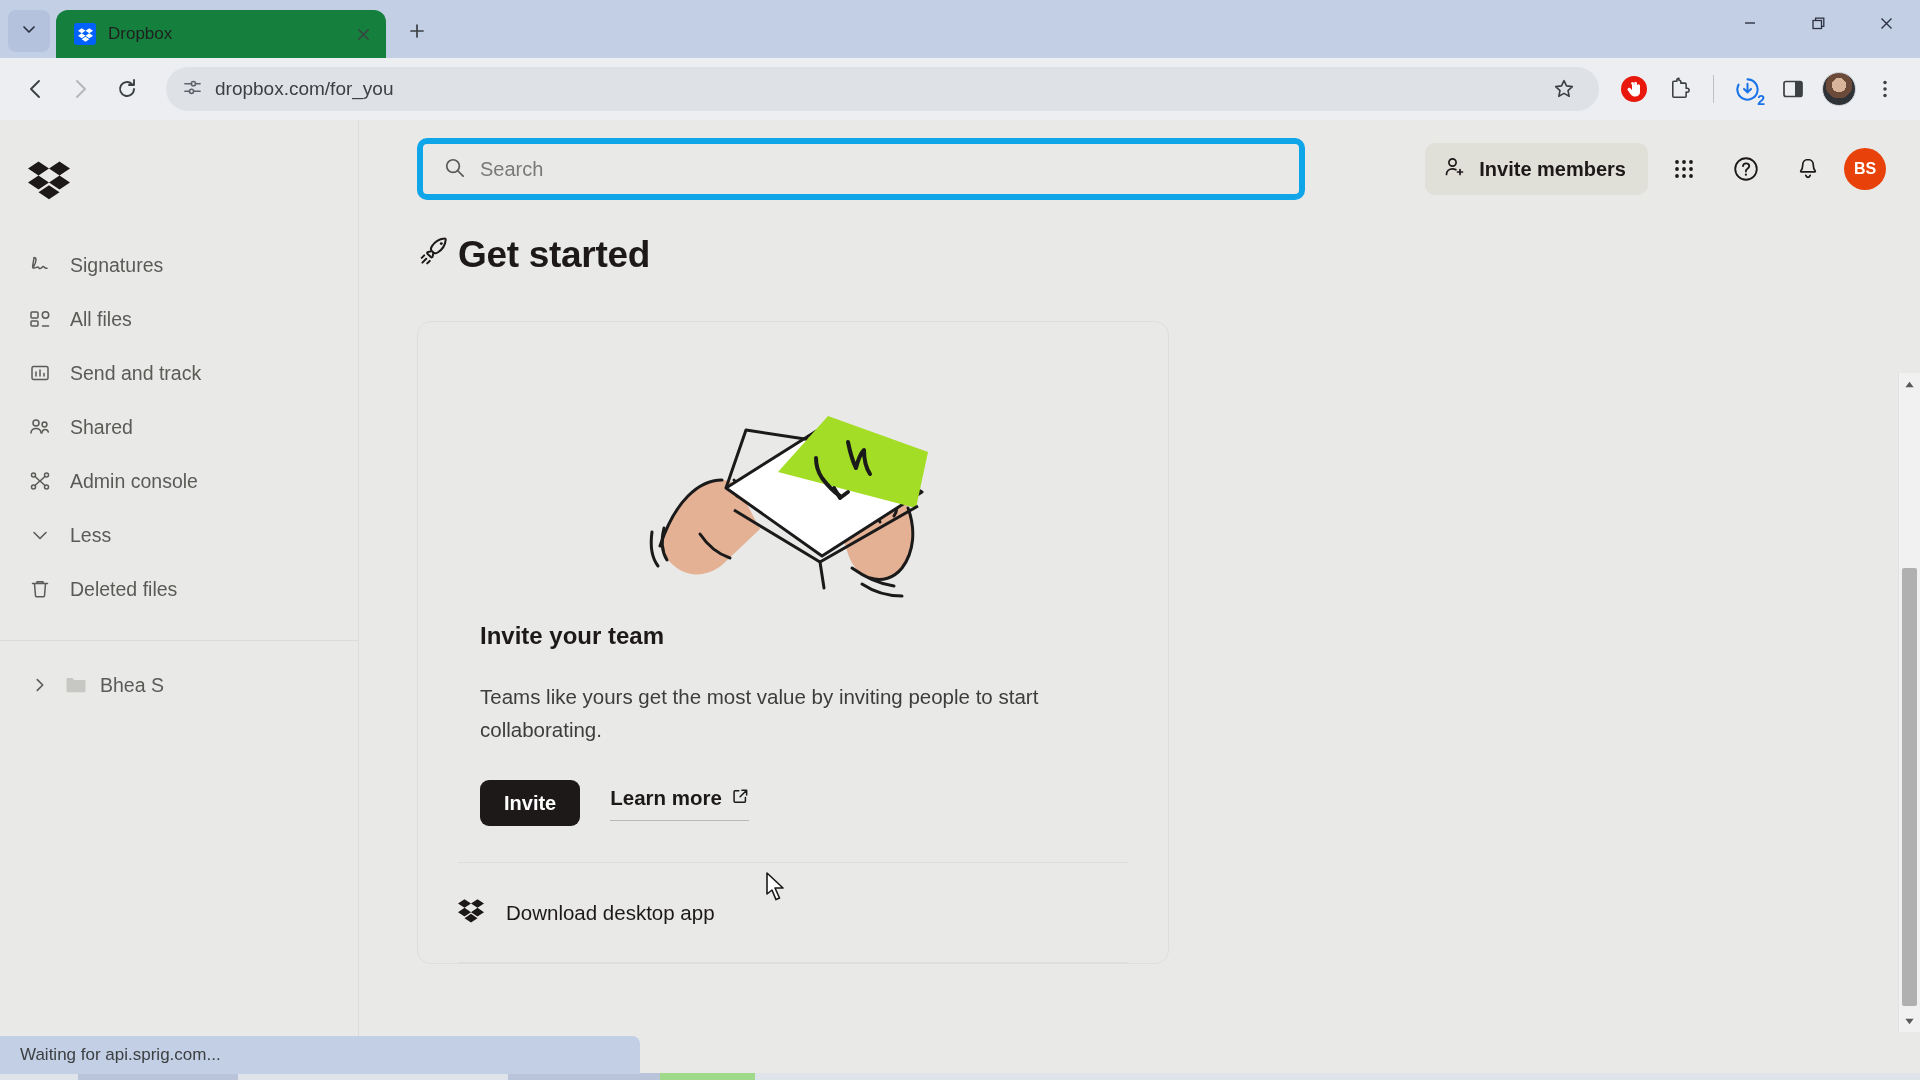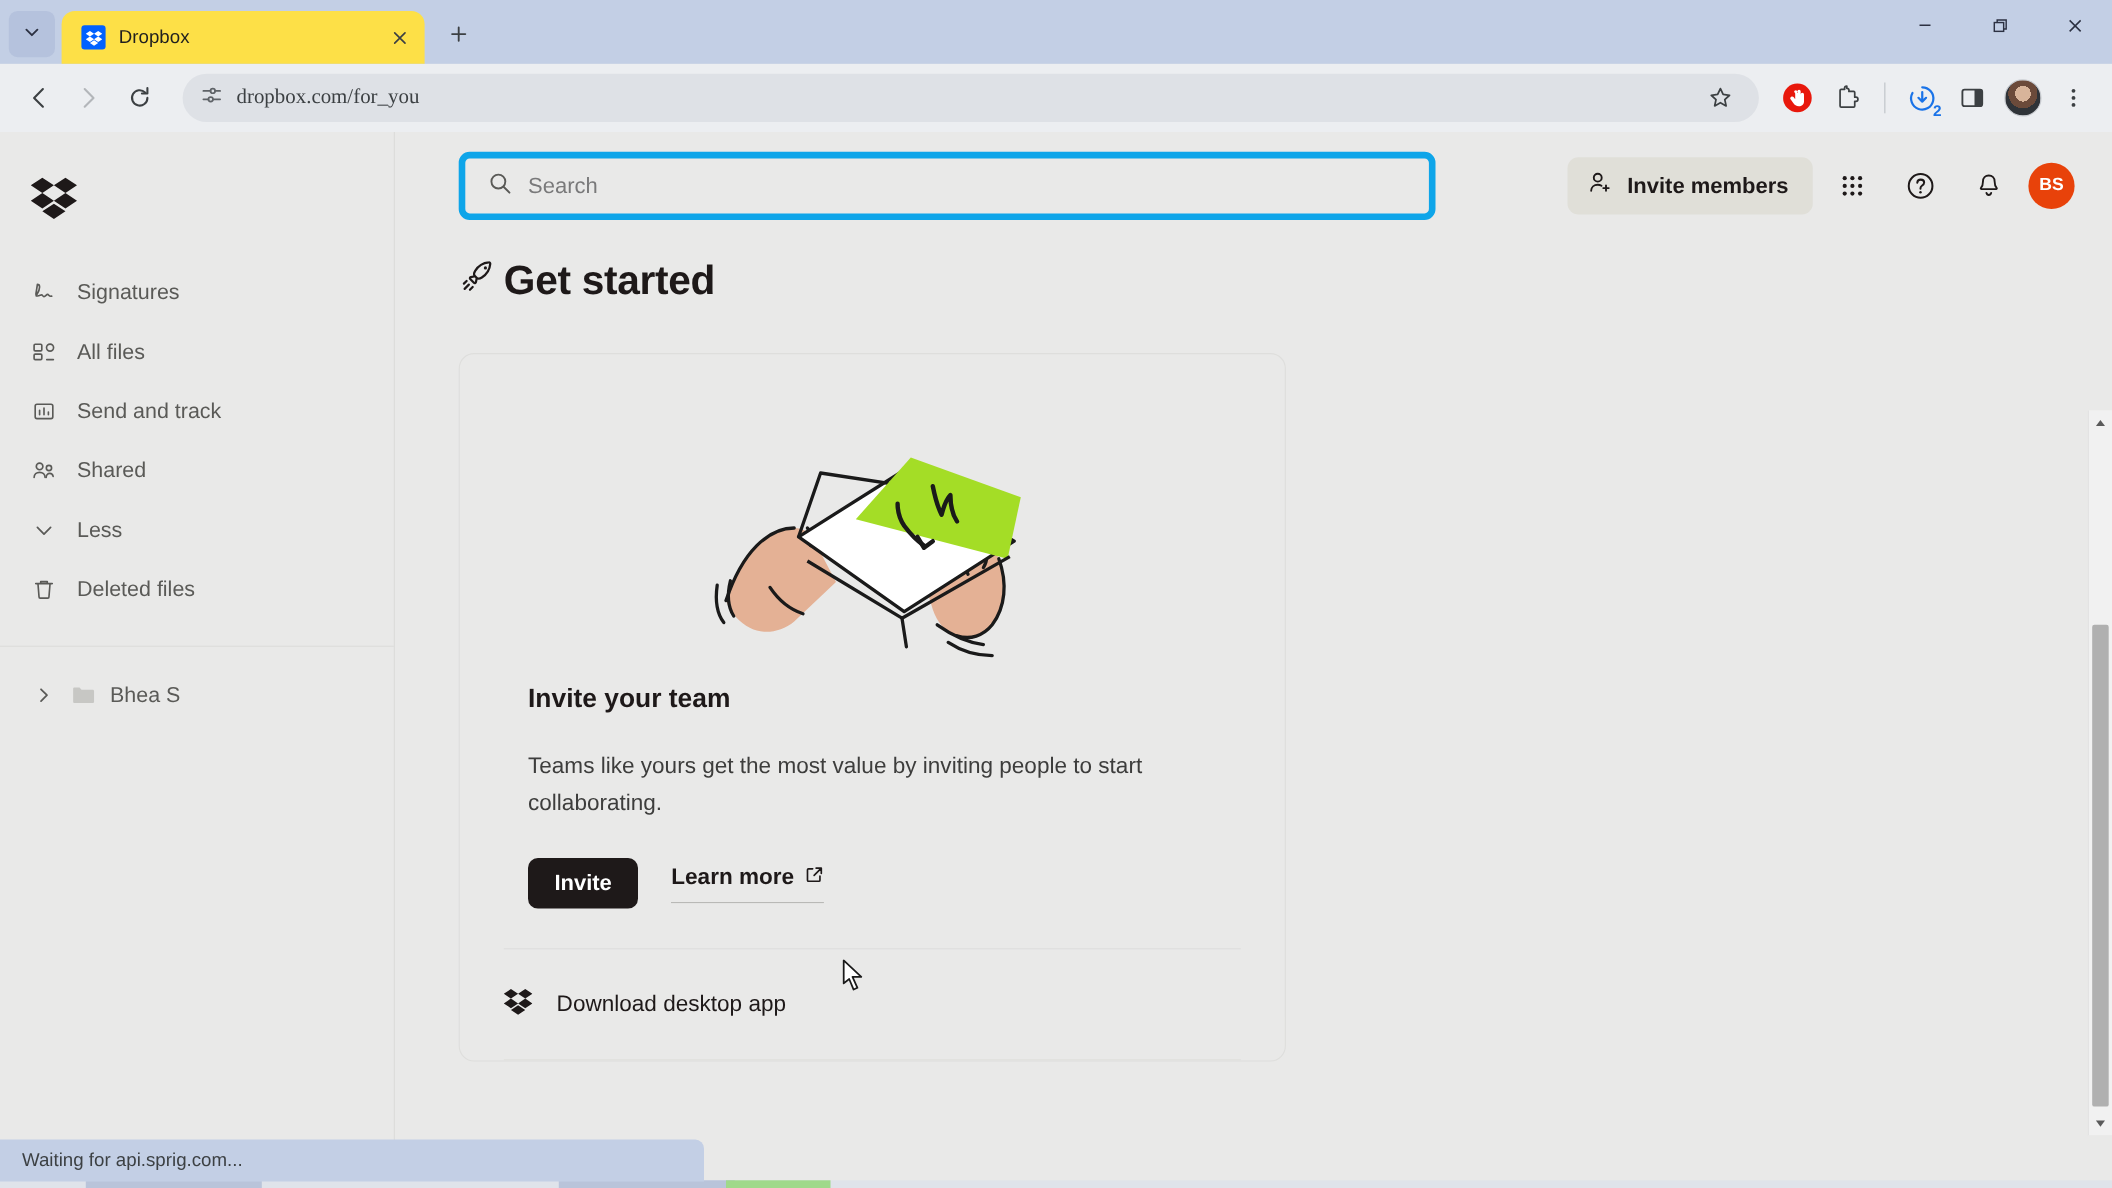--- a/index.html
+++ b/index.html
@@ -17,21 +17,21 @@
     height: 58px; background: #c3cfe5;
     display: flex; align-items: flex-end; position: relative;
   }
   .tab-list-btn {
     width: 42px; height: 42px; margin: 0 6px 6px 8px;
     border-radius: 8px; background: #b5c2dd;
     display: flex; align-items: center; justify-content: center;
     cursor: pointer; flex: none;
   }
   .tab {
-    width: 330px; height: 48px; background: #fde047;
+    width: 330px; height: 48px; background: #15803d;
     border-radius: 12px 12px 0 0;
     display: flex; align-items: center; padding: 0 10px 0 18px;
     gap: 12px; position: relative; flex: none; cursor: pointer;
   }
   .tab-favicon {
     width: 22px; height: 22px; background: #0061ff;
     border-radius: 3px; flex: none;
     display: flex; align-items: center; justify-content: center;
   }
   .tab-title {
@@ -61,21 +61,20 @@
   .nav-btn {
     width: 42px; height: 42px; border-radius: 50%;
     display: flex; align-items: center; justify-content: center;
     cursor: pointer; flex: none;
   }
   .omnibox {
     flex: 1; height: 44px; background: #dee1e6;
     border-radius: 22px; margin: 0 10px 0 14px;
     display: flex; align-items: center; padding: 0 14px 0 16px; gap: 12px;
     cursor: text;
-    font-family: Liberation Serif, serif;
   }
   .omnibox-url { flex: 1; font-size: 19px; color: #3c4043; }
   .tb-icon {
     width: 42px; height: 42px; border-radius: 50%;
     display: flex; align-items: center; justify-content: center;
     cursor: pointer; flex: none; position: relative;
   }
   .tb-divider { width: 1px; height: 28px; background: #bdc1c6; margin: 0 8px; flex: none; }
   .dl-badge {
     position: absolute; right: 3px; bottom: 2px;
@@ -386,20 +385,32 @@
           <svg width="22" height="22" viewBox="0 0 22 22">
               <circle cx="7" cy="7" r="3" stroke="#5a5a57" stroke-width="1.5" fill="none"></circle>
               <path d="M2 17c0-2.8 2.2-4.6 5-4.6s5 1.8 5 4.6" stroke="#5a5a57" stroke-width="1.5" fill="none" stroke-linecap="round"></path>
               <circle cx="15.5" cy="8.5" r="2.4" stroke="#5a5a57" stroke-width="1.5" fill="none"></circle>
               <path d="M13 17c0-2.2 1.4-3.6 3.2-3.6 1.6 0 2.8 1.1 3.1 2.7" stroke="#5a5a57" stroke-width="1.5" fill="none" stroke-linecap="round"></path>
             </svg>
         </span>
         <span>Shared</span>
       </div>
 
+      <div class="nav-item">
+        <span class="nav-ico">
+          <svg width="22" height="22" viewBox="0 0 22 22">
+              <circle cx="4.5" cy="5" r="2" stroke="#5a5a57" stroke-width="1.5" fill="none"></circle>
+              <circle cx="17.5" cy="5" r="2" stroke="#5a5a57" stroke-width="1.5" fill="none"></circle>
+              <circle cx="4.5" cy="17" r="2" stroke="#5a5a57" stroke-width="1.5" fill="none"></circle>
+              <circle cx="17.5" cy="17" r="2" stroke="#5a5a57" stroke-width="1.5" fill="none"></circle>
+              <path d="M6 6.5l4.3 4M15.9 6.5l-4.3 4M6 15.5l4.3-4M15.9 15.5l-4.3-4" stroke="#5a5a57" stroke-width="1.5" stroke-linecap="round"></path>
+            </svg>
+        </span>
+        <span>Admin console</span>
+      </div>
 
       <div class="nav-item">
         <span class="nav-ico">
           <svg width="20" height="20" viewBox="0 0 20 20">
               <path d="M4 7.5l6 6 6-6" stroke="#5a5a57" stroke-width="1.6" fill="none" stroke-linecap="round" stroke-linejoin="round"></path>
             </svg>
         </span>
         <span>Less</span>
       </div>
 

